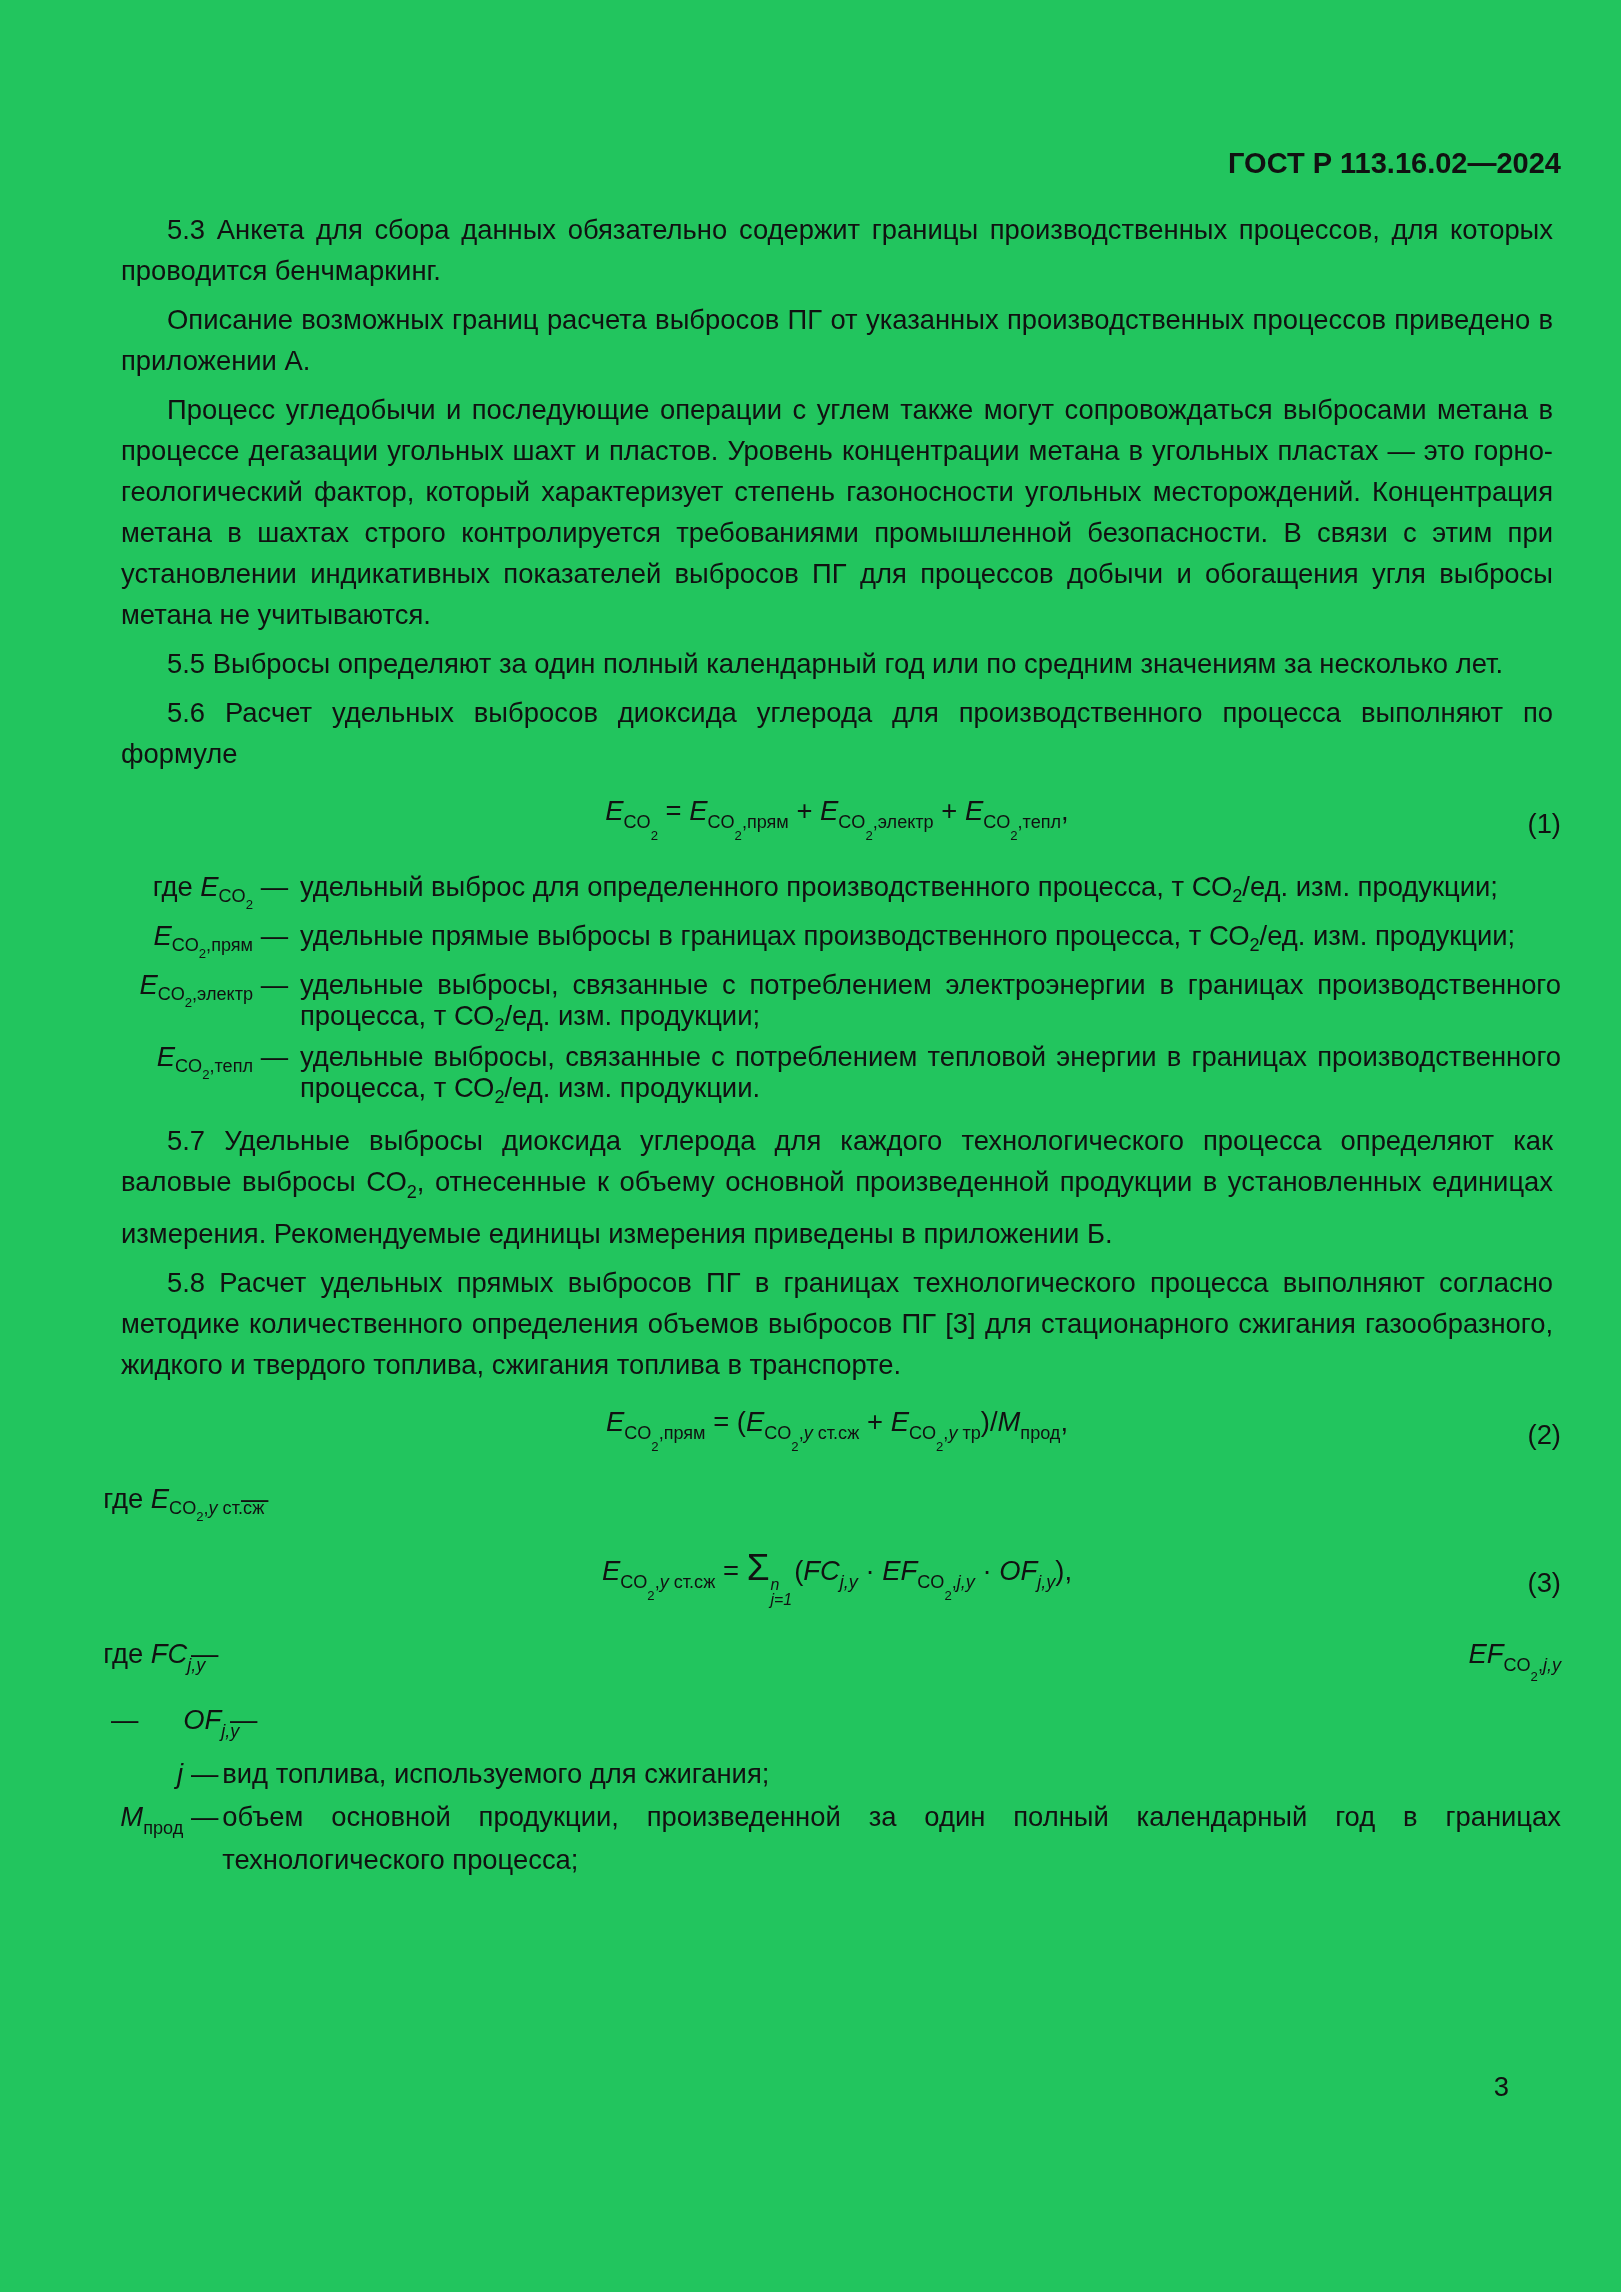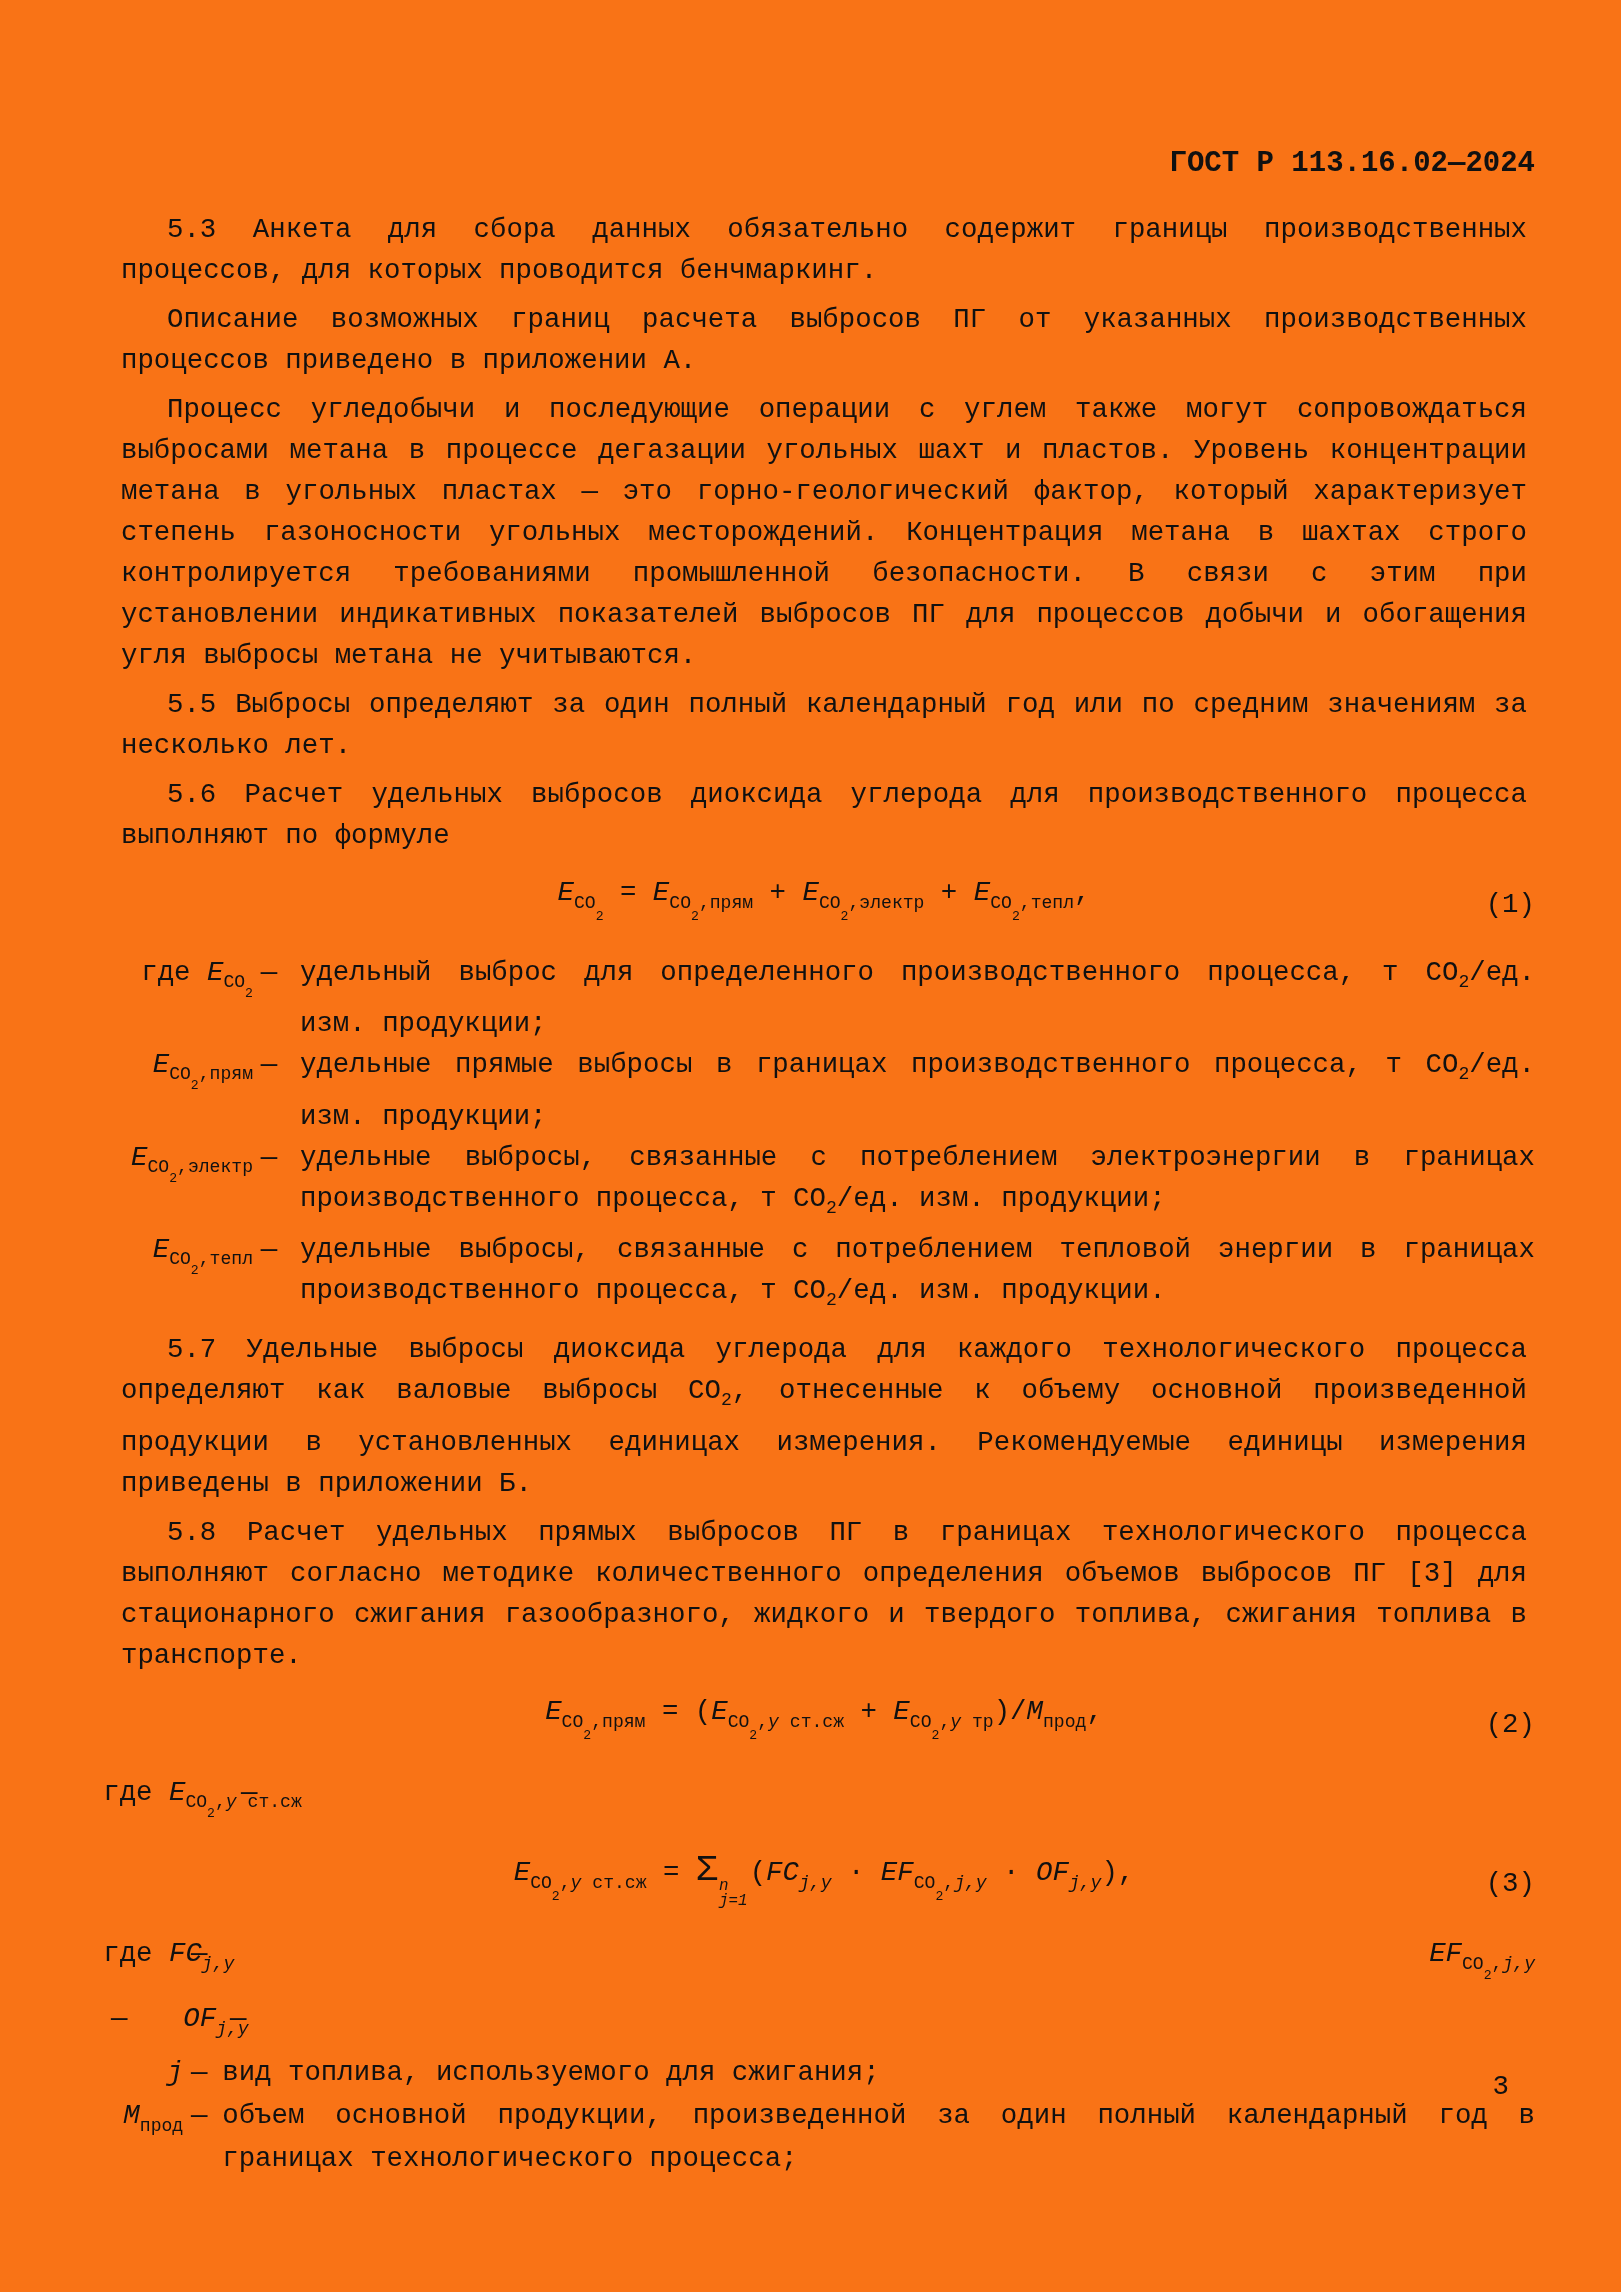--- a/index.html
+++ b/index.html
@@ -1,24 +1,24 @@
 <!DOCTYPE html>
 <html lang="ru"><head>
 <meta charset="utf-8">
 <style>
   html,body{margin:0;padding:0;background:#ffffff;}
   .page{
     position:relative;
     width:1621px;height:2293px;
     box-sizing:border-box;
-    background:#f97316;
+    background:#22c55e;
     color:#111;
-    font-family:Liberation Mono, monospace;
+    font-family:Liberation Sans, sans-serif;
     font-size:27.4px;
-    padding:147px 86px 0 113px;
+    padding:147px 60px 0 113px;
     overflow:hidden;
   }
   .hdr{
     text-align:right;
     font-weight:bold;
     font-size:29px;
     line-height:33px;
     margin:0 0 29px 0;
   }
   .para{
@@ -37,21 +37,21 @@
     margin:12.7px 0;
   }
   .f-num{
     position:absolute;right:0;top:50%;
     transform:translateY(-50%);
     font-size:27.4px;
   }
   
   .dl{
     display:grid;
-    line-height:41px;
+    line-height:31px;
     margin:0;
   }
   .dl1{grid-template-columns:140px 47px 1fr;}
   .dl2{grid-template-columns:130px 39px 1fr;margin-left:-9.8px;}
   .dl3{grid-template-columns:80px 39px 1fr;margin-left:-9.8px;line-height:43px;}
   .term{text-align:right;white-space:nowrap;}
   .dash{text-align:left;padding-left:7.8px;}
   .desc{text-align:justify;hyphens:auto;-webkit-hyphens:auto;}
   
   .i{font-style:italic;}

